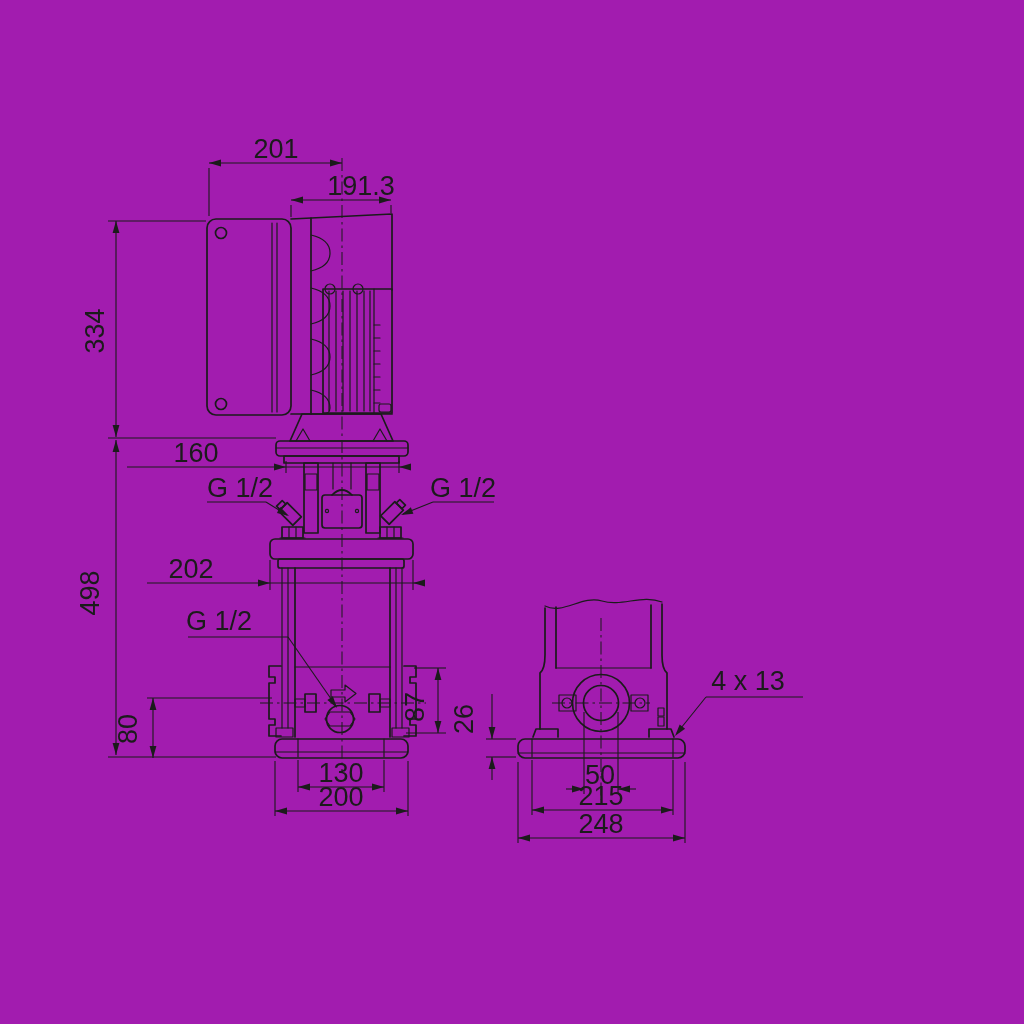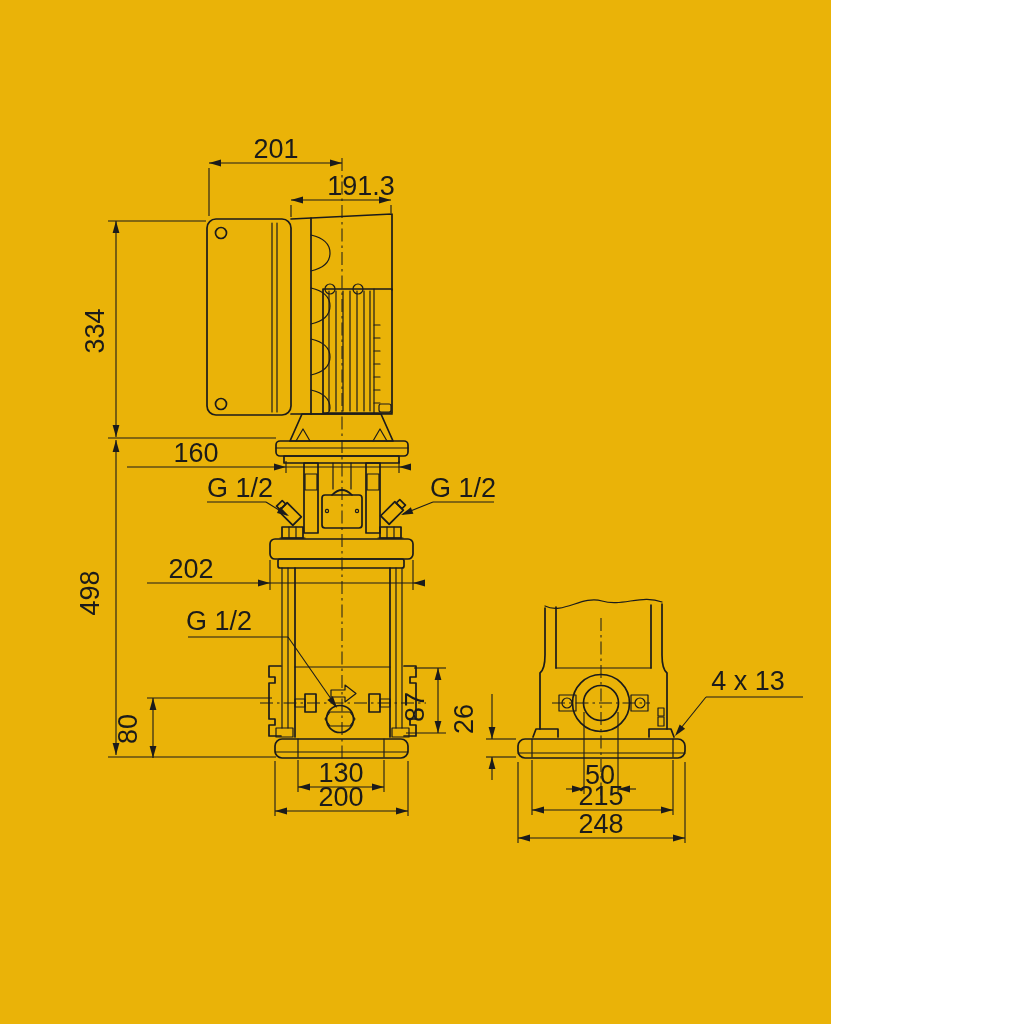--- a/index.html
+++ b/index.html
@@ -1,16 +1,16 @@
 <!DOCTYPE html>
 <html><head>
 <meta charset="utf-8">
 <style>
   html,body{margin:0;padding:0;background:#ffffff;}
-  .canvas{position:relative;width:831px;height:1024px;background:#eab308;overflow:hidden;}
+  .canvas{position:relative;width:1024px;height:1024px;background:#a21caf;overflow:hidden;}
   svg{display:block;}
   .obj{stroke:#1b1b1b;stroke-width:1.7;fill:none;stroke-linecap:round;stroke-linejoin:round;}
   .obj2{stroke:#1b1b1b;stroke-width:1.2;fill:none;stroke-linecap:round;stroke-linejoin:round;}
   .dim{stroke:#1b1b1b;stroke-width:1.1;fill:none;}
   .cl{stroke:#1b1b1b;stroke-width:1;fill:none;stroke-dasharray:13 4 2.5 4;}
   .arr{fill:#1b1b1b;stroke:none;}
   .dimtext{font-family:"Liberation Sans","DejaVu Sans",sans-serif;font-size:27px;fill:#1b1b1b;}
 </style>
 </head>
 <body>

